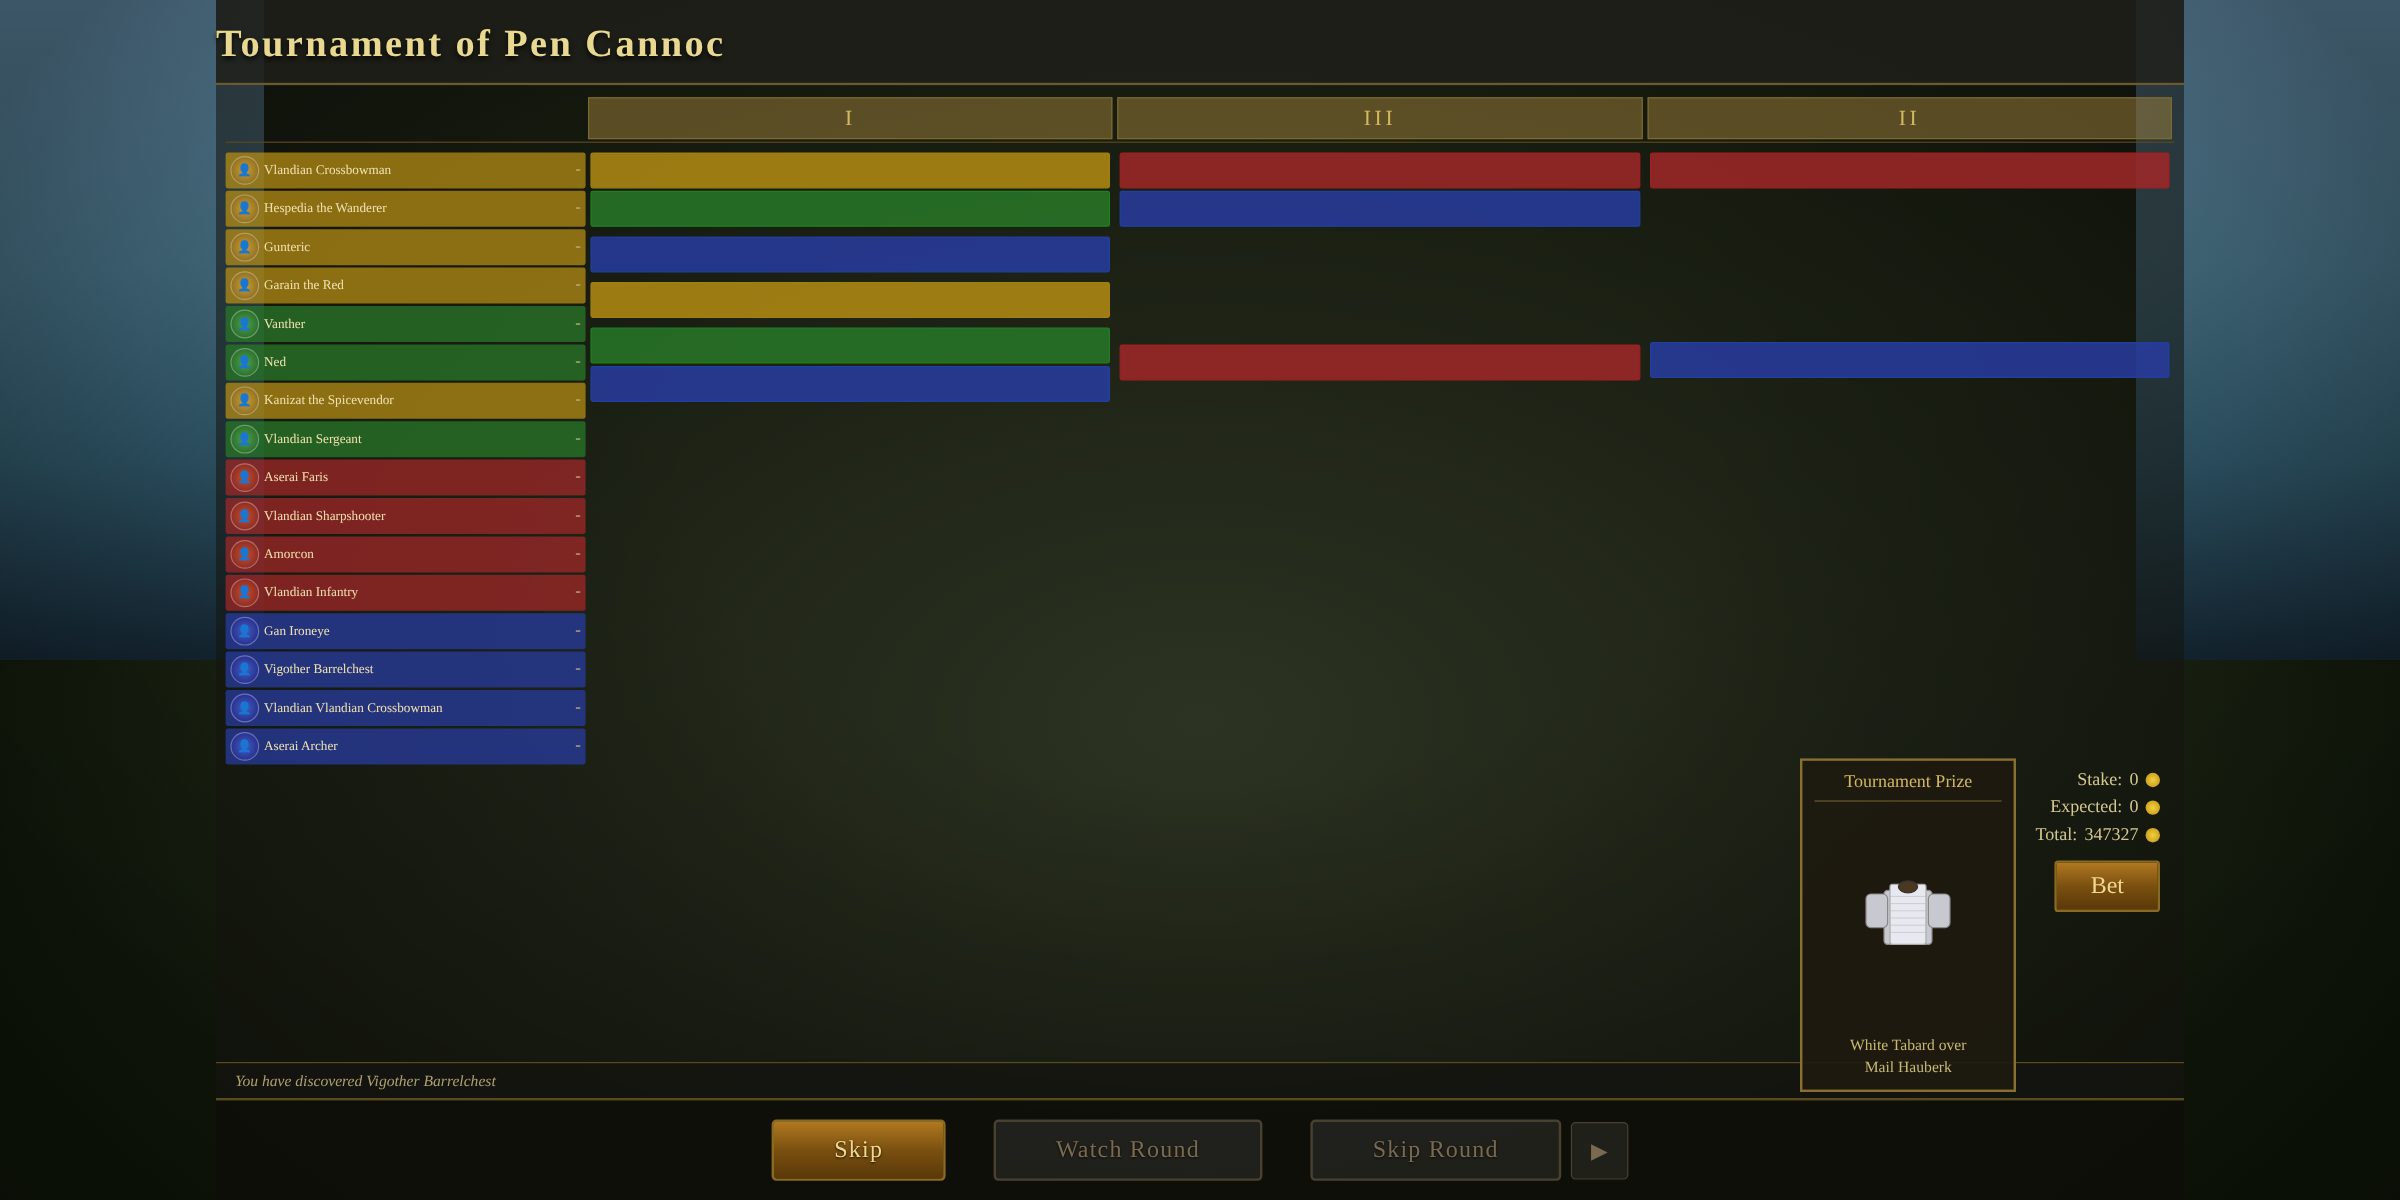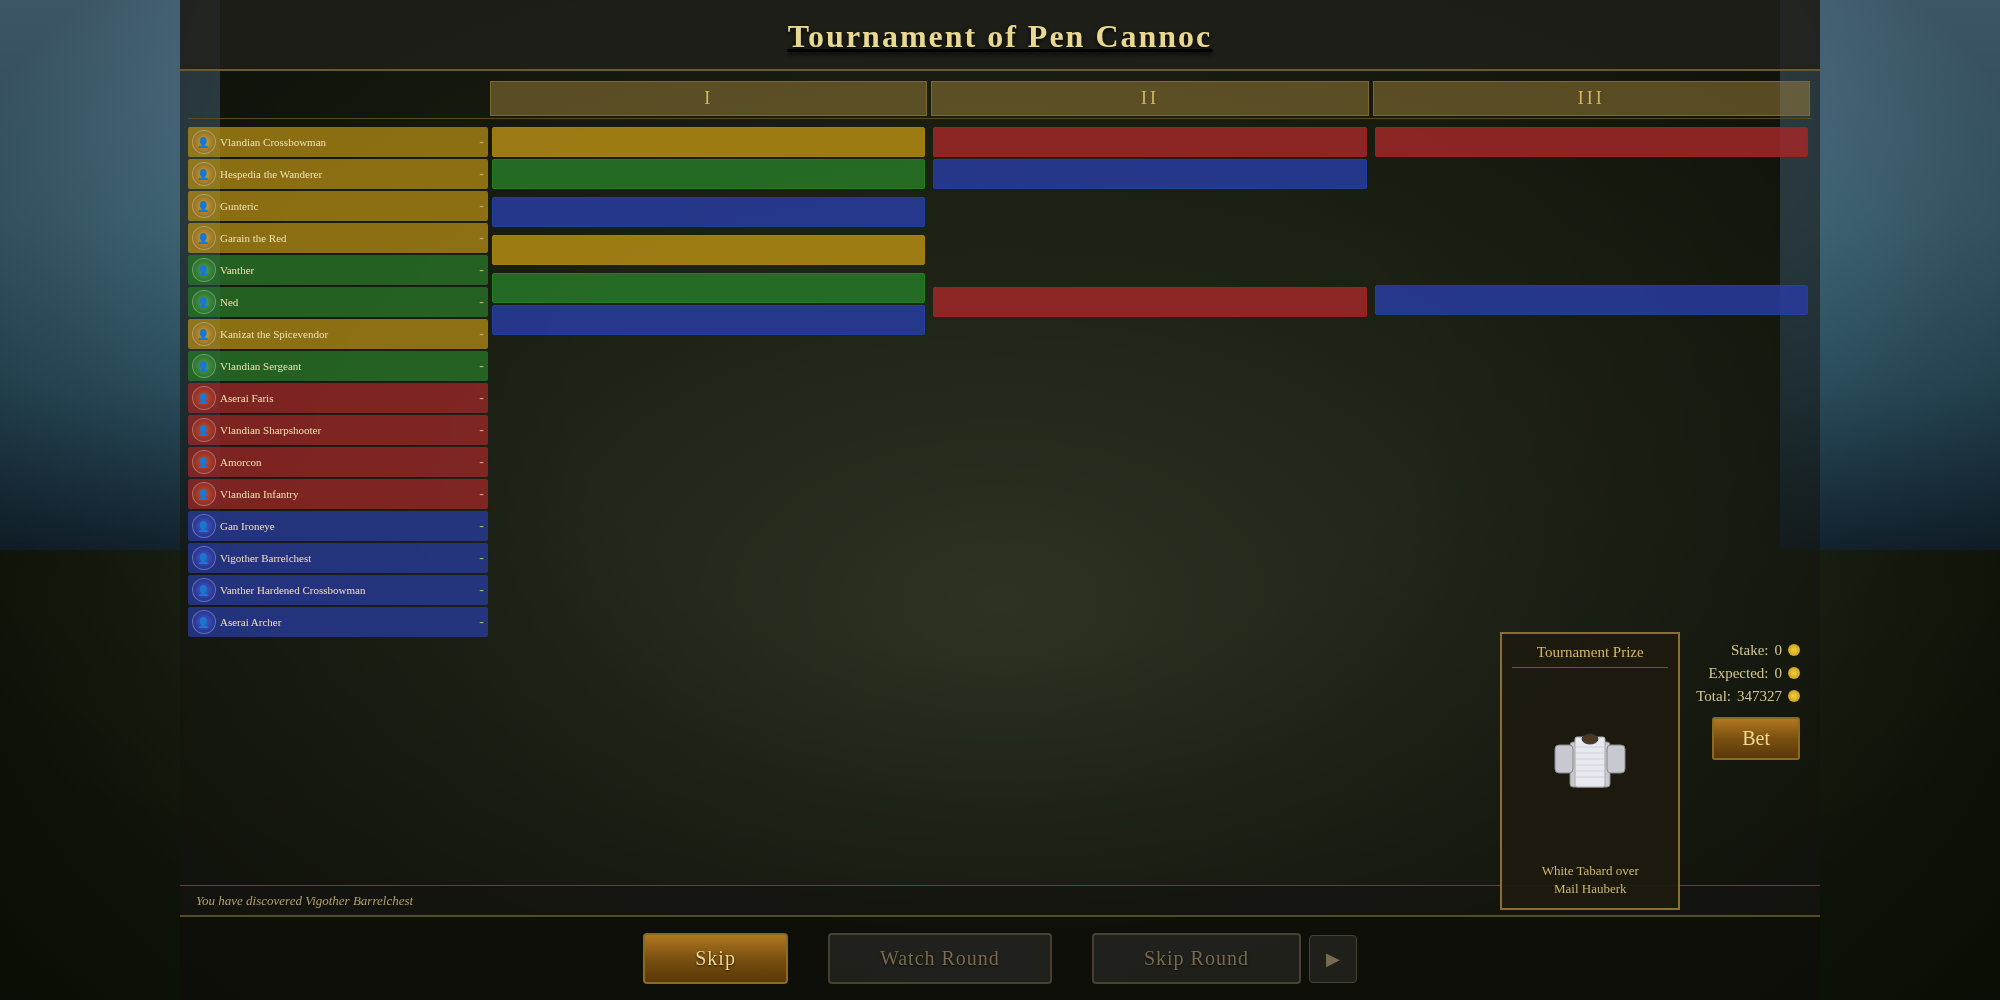--- a/index.html
+++ b/index.html
@@ -52,23 +52,21 @@
       bottom: 0;
       z-index: 10;
       display: flex;
       flex-direction: column;
     }
 
     
     #header {
       background: rgba(30, 30, 25, 0.92);
       border-bottom: 2px solid #6a5a30;
-      padding: 18px 12px 14px;
-      text-align: center;
-      text-decoration: underline;
+      padding: 18px 0 14px;
     }
 
     #title {
       color: #e8d890;
       font-size: 32px;
       font-weight: bold;
       letter-spacing: 2px;
       text-shadow: 0 2px 4px rgba(0,0,0,0.8);
     }
 
@@ -364,22 +362,22 @@
 
   <div id="header">
     <div id="title">Tournament of Pen Cannoc</div>
   </div>
 
   <div id="bracket-area">
 
     <div id="col-headers">
       <div class="col-header col-header-empty"></div>
       <div class="col-header">I</div>
+      <div class="col-header">III</div>
       <div class="col-header">II</div>
-      <div class="col-header">III</div>
     </div>
 
     <div id="bracket-grid">
 
       <div id="participants">
           <div class="participant-row yellow">
             <div class="avatar yellow-av">👤</div>
             <span class="participant-name">Vlandian Crossbowman</span>
             <span class="participant-dash">-</span>
           </div>
@@ -443,21 +441,21 @@
             <span class="participant-name">Gan Ironeye</span>
             <span class="participant-dash">-</span>
           </div>
           <div class="participant-row blue">
             <div class="avatar blue-av">👤</div>
             <span class="participant-name">Vigother Barrelchest</span>
             <span class="participant-dash">-</span>
           </div>
           <div class="participant-row blue">
             <div class="avatar blue-av">👤</div>
-            <span class="participant-name">Vanther Hardened Crossbowman</span>
+            <span class="participant-name">Vlandian Vlandian Crossbowman</span>
             <span class="participant-dash">-</span>
           </div>
           <div class="participant-row blue">
             <div class="avatar blue-av">👤</div>
             <span class="participant-name">Aserai Archer</span>
             <span class="participant-dash">-</span>
           </div>
         </div>
 
       <div class="bracket-col" id="col2">

